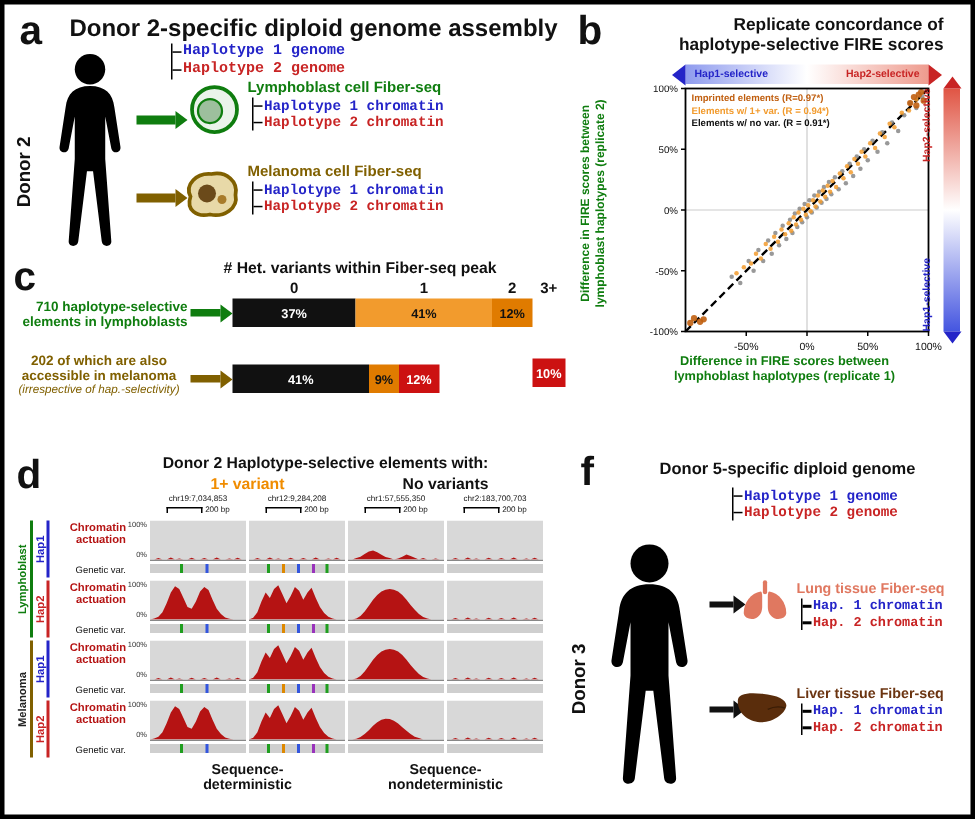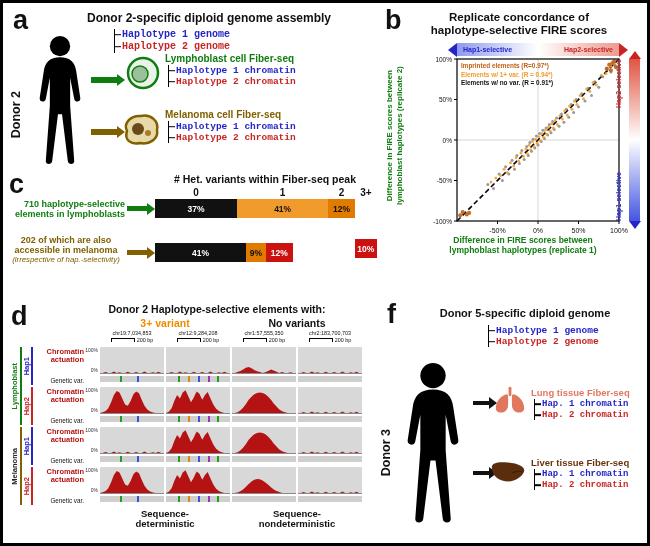--- a/index.html
+++ b/index.html
@@ -57,21 +57,21 @@
   .vstrip i{position:absolute;top:0;width:2px;height:100%;}
   .botlab{font-size:9.5px;font-weight:bold;text-align:center;line-height:1.1;}
 </style>
 </head>
 <body style="--hap1: #2424c8; --hap2: #c82424; --lymphoblast: #0f7d0f; --melanoma: #806000; --lung: #e07860; --liver: #6b3410; --track_red: #b51313; --green_axis: #0f7d0f; --orange: #f29b2d; --dark_orange: #e07b00; --red3: #cc1111; --imprinted: #c05f10;">
 
 <div class="fig">
 
   <div class="panel" style="left:4px;top:2px;width:372px;height:166px;">
     <div class="abs plabel" style="left:6px;top:2px;">a</div>
-    <div class="abs b" style="left:34px;top:6px;width:336px;text-align:center;font-size:12px;">Donor 2-specific diploid genome assembly</div>
+    <div class="abs b" style="left:34px;top:6px;width:336px;text-align:center;font-size:16px;">Donor 2-specific diploid genome assembly</div>
     <div class="abs bracket" style="left:104px;top:24px;font-size:10px;font-weight:bold;">
       <div class="hap1">Haplotype 1 genome</div>
       <div class="hap2">Haplotype 2 genome</div>
     </div>
     <div class="abs" style="left:2px;top:58px;height:104px;display:flex;align-items:center;">
       <span class="vtext b" style="font-size:12.5px;">Donor 2</span>
     </div>
     <svg class="abs" style="left:22px;top:30px;" width="62" height="132" viewBox="0 0 60 130">
       <circle cx="30" cy="11" r="10" fill="#000"></circle>
       <path fill="#000" d="M30 22 C 20 22 15 27 14 36 L10 62 C9.5 66 15 67 16 63 L20 42 L20 70 L16 124 C15.8 128 22 128 22.3 124 L28 78 L32 78 L37.7 124 C38 128 44.2 128 44 124 L40 70 L40 42 L44 63 C45 67 50.5 66 50 62 L46 36 C45 27 40 22 30 22 Z"></path>
@@ -98,21 +98,21 @@
       <div class="b" style="font-size:10px;color:var(--melanoma);">Melanoma cell Fiber-seq</div>
       <div class="bracket" style="font-size:9.5px;font-weight:bold;margin-top:1px;">
         <div class="hap1">Haplotype 1 chromatin</div>
         <div class="hap2">Haplotype 2 chromatin</div>
       </div>
     </div>
   </div>
 
   <div class="panel" style="left:376px;top:2px;width:268px;height:294px;">
     <div class="abs plabel" style="left:6px;top:2px;">b</div>
-    <div class="abs b" style="left:30px;top:6px;width:220px;text-align:center;font-size:11.5px;line-height:1.15;">
+    <div class="abs b" style="left:30px;top:6px;width:220px;text-align:right;font-size:11.5px;line-height:1.15;">
       <div>Replicate concordance of</div>
         <div>haplotype-selective FIRE scores</div>
     </div>
     <div class="abs topgrad" style="left:78px;top:38px;width:162px;height:13px;">
       <span class="ah-l"></span>
       <span class="ah-r"></span>
       <span class="abs b hap1" style="left:6px;top:2.5px;font-size:7px;">Hap1-selective</span>
       <span class="abs b hap2" style="right:6px;top:2.5px;font-size:7px;">Hap2-selective</span>
     </div>
     <div class="abs ylab" style="left:-79px;top:121px;width:190px;transform:rotate(-90deg);">
@@ -266,21 +266,21 @@
       <span class="ah-d"></span>
     </div>
     <div class="abs xlab" style="left:40px;top:230px;width:208px;">
       <div>Difference in FIRE scores between</div>
         <div>lymphoblast haplotypes (replicate 1)</div>
     </div>
   </div>
 
   <div class="panel" style="left:4px;top:170px;width:374px;height:126px;">
     <div class="abs plabel" style="left:2px;top:-2px;">c</div>
-    <div class="abs b" style="left:142px;top:0;width:232px;text-align:center;font-size:10.5px;"># Het. variants within Fiber-seq peak</div>
+    <div class="abs b" style="left:142px;top:0;width:232px;font-size:10.5px;"># Het. variants within Fiber-seq peak</div>
     <div class="abs" id="cat-row" style="left:148px;top:14px;width:222px;height:11px;">
         <span style="left: 18.5%;">0</span>
         <span style="left: 57.5%;">1</span>
         <span style="left: 84%;">2</span>
         <span style="left: 95%;">3+</span>
       </div>
     <div class="abs stackbar" style="left:148px;top:26px;">
         <div class="seg" style="width: 37%; background: rgb(17, 17, 17); color: rgb(255, 255, 255);">37%</div>
         <div class="seg" style="width: 41%; background: rgb(242, 155, 45); color: rgb(17, 17, 17);">41%</div>
         <div class="seg" style="width: 12%; background: rgb(224, 123, 0); color: rgb(17, 17, 17);">12%</div>
@@ -300,21 +300,21 @@
     <div class="abs b" style="left:0;top:62px;width:118px;text-align:center;font-size:9px;line-height:1.15;color:var(--melanoma);">
       <div>202 of which are also</div>
         <div>accessible in melanoma</div>
       <div style="font-style:italic;font-weight:normal;font-size:7.8px;">(irrespective of hap.-selectivity)</div>
     </div>
   </div>
 
   <div class="panel" style="left:4px;top:298px;width:374px;height:242px;">
     <div class="abs plabel" style="left:4px;top:2px;">d</div>
     <div class="abs b" style="left:60px;top:2px;width:300px;text-align:center;font-size:10.5px;">Donor 2 Haplotype-selective elements with:</div>
-    <div class="abs b" style="left:93px;top:16px;width:130px;text-align:center;font-size:10.5px;color:#f08c00;">3+ variant</div>
+    <div class="abs b" style="left:93px;top:16px;width:130px;text-align:center;font-size:10.5px;color:#f08c00;">1+ variant</div>
     <div class="abs b" style="left:225px;top:16px;width:130px;text-align:center;font-size:10.5px;">No variants</div>
     <div class="abs loci-row" style="left:93px;top:29px;">
       <div class="locus">
         <div class="coord">chr19:7,034,853</div>
         <div class="scale">
             <span class="scaleline"></span>
             <span class="scaletext">200 bp</span>
           </div>
       </div>
       <div class="locus">

